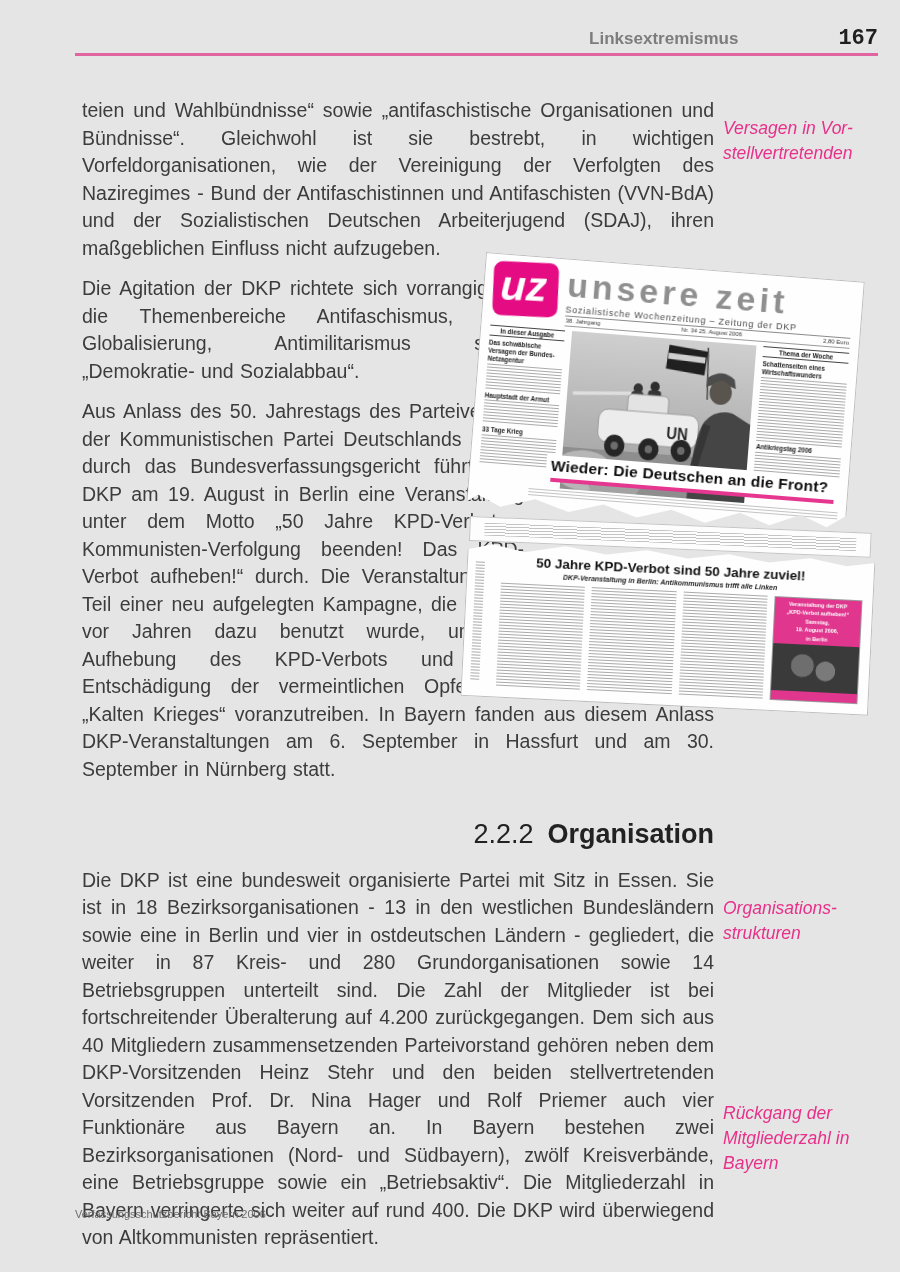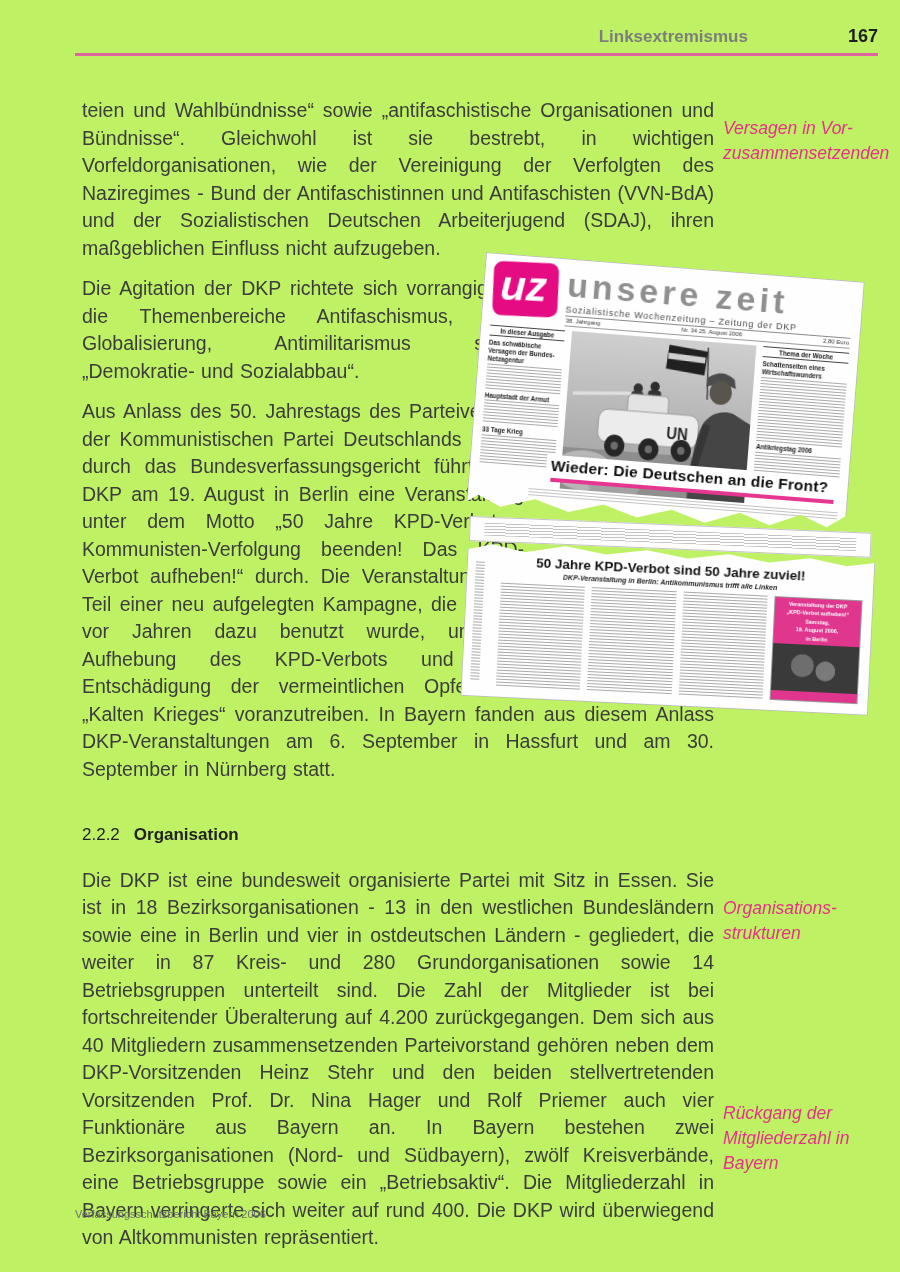--- a/index.html
+++ b/index.html
@@ -3,42 +3,43 @@
 <meta charset="utf-8">
 <style>
   * { box-sizing: border-box; margin: 0; padding: 0; }
   html, body { background: #ffffff; }
   body { font-family: "Liberation Sans", sans-serif; }
 
   .page {
     position: relative;
     width: 900px;
     height: 1272px;
-    background: #bef264;
+    background: #e5e5e5;
     overflow: hidden;
   }
 
   
   .header {
     position: absolute;
     top: 26px; left: 75px; width: 803px;
     display: flex;
     justify-content: flex-end;
     align-items: baseline;
   }
   .header-section {
     color: #7d7d7d;
     font-weight: 700;
     font-size: 17px;
     margin-right: 100px;
   }
   .header-page {
     color: #1f1f1f;
     font-weight: 700;
-    font-size: 18px;
+    font-size: 22px;
+    font-family: Liberation Mono, monospace;
   }
   .header-rule {
     position: absolute;
     top: 53px; left: 75px; width: 803px; height: 3px;
     background: #e0649f;
   }
 
   
   .text-col {
     position: absolute;
@@ -47,24 +48,24 @@
     font-size: 19.5px;
     line-height: 27.5px;
     text-align: justify;
     word-spacing: 1px;
   }
   .text-col p { margin: 0 0 13px 0; }
   .news-spacer { float: right; width: 190px; height: 410px; }
 
   .section-heading {
     margin: 38px 0 18px 0;
-    font-size: 17px;
+    font-size: 27px;
     color: #222222;
     font-weight: 400;
-    text-align: left;
+    text-align: right;
   }
   .section-heading .heading-title { font-weight: 700; margin-left: 14px; }
 
   
   .margin-note {
     position: absolute;
     left: 723px; width: 162px;
     color: #e8308a;
     font-style: italic;
     font-size: 17.5px;
@@ -235,21 +236,21 @@
     <p>Die Agitation der DKP richtete sich vorrangig auf die Themenbereiche Antifaschismus, Anti-Globalisierung, Antimilitarismus sowie „Demokratie- und Sozialabbau“.</p>
     <p>Aus Anlass des 50. Jahrestags des Parteiverbots der Kommunistischen Partei Deutschlands (KPD) durch das Bundesverfassungsgericht führte die DKP am 19. August in Berlin eine Veranstaltung unter dem Motto „50 Jahre KPD-Verbot - Kommunisten-Verfolgung beenden! Das KPD-Verbot aufheben!“ durch. Die Veranstaltung war Teil einer neu aufgelegten Kampagne, die bereits vor Jahren dazu benutzt wurde, um die Aufhebung des KPD-Verbots und eine Entschädigung der vermeintlichen Opfer des „Kalten Krieges“ voranzutreiben. In Bayern fanden aus diesem Anlass DKP-Veranstaltungen am 6. September in Hassfurt und am 30. September in Nürnberg statt.</p>
     <h2 class="section-heading">
       <span class="heading-number">2.2.2</span><span class="heading-title">Organisation</span>
     </h2>
     <p>Die DKP ist eine bundesweit organisierte Partei mit Sitz in Essen. Sie ist in 18 Bezirksorganisationen - 13 in den westlichen Bundesländern sowie eine in Berlin und vier in ostdeutschen Ländern - gegliedert, die weiter in 87 Kreis- und 280 Grundorganisationen sowie 14 Betriebsgruppen unterteilt sind. Die Zahl der Mitglieder ist bei fortschreitender Überalterung auf 4.200 zurückgegangen. Dem sich aus 40 Mitgliedern zusammensetzenden Parteivorstand gehören neben dem DKP-Vorsitzenden Heinz Stehr und den beiden stellvertretenden Vorsitzenden Prof. Dr. Nina Hager und Rolf Priemer auch vier Funktionäre aus Bayern an. In Bayern bestehen zwei Bezirksorganisationen (Nord- und Südbayern), zwölf Kreisverbände, eine Betriebsgruppe sowie ein „Betriebsaktiv“. Die Mitgliederzahl in Bayern verringerte sich weiter auf rund 400. Die DKP wird überwiegend von Altkommunisten repräsentiert.</p>
   </div>
 
   <div class="margin-note margin-note-1">
     <div>Versagen in Vor-</div>
-    <div>zusammensetzenden</div>
+    <div>stellvertretenden</div>
   </div>
   <div class="margin-note margin-note-2">
     <div>Organisations-</div>
     <div>strukturen</div>
   </div>
   <div class="margin-note margin-note-3">
     <div>Rückgang der</div>
     <div>Mitgliederzahl in</div>
     <div>Bayern</div>
   </div>

